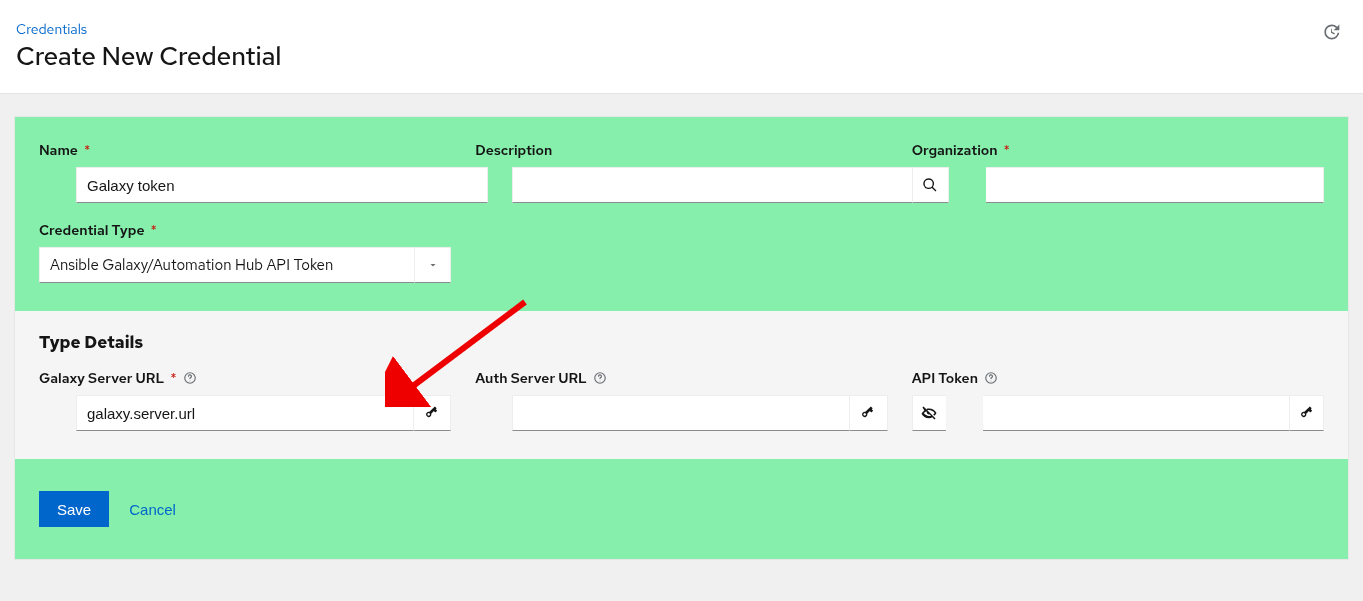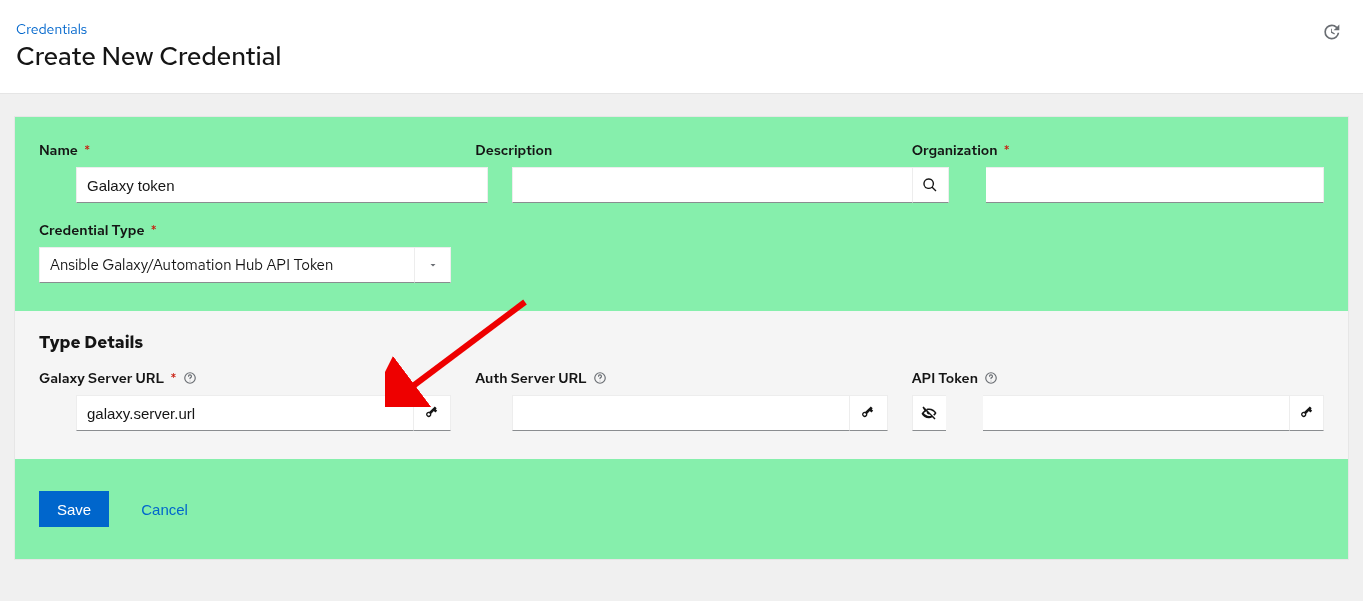--- a/index.html
+++ b/index.html
@@ -136,21 +136,21 @@
     font-weight: 700;
     margin-bottom: 16px;
   }
   .help-icon {
     width: 14px;
     height: 14px;
     color: #6a6e73;
   }
   .actions-section {
     display: flex;
-    gap: 32px;
+    gap: 20px;
     align-items: center;
     padding-top: 32px;
     padding-bottom: 32px;
   }
   .btn-primary {
     background: #0066cc;
     color: #fff;
     border: none;
     height: 36px;
     padding: 0 18px;

